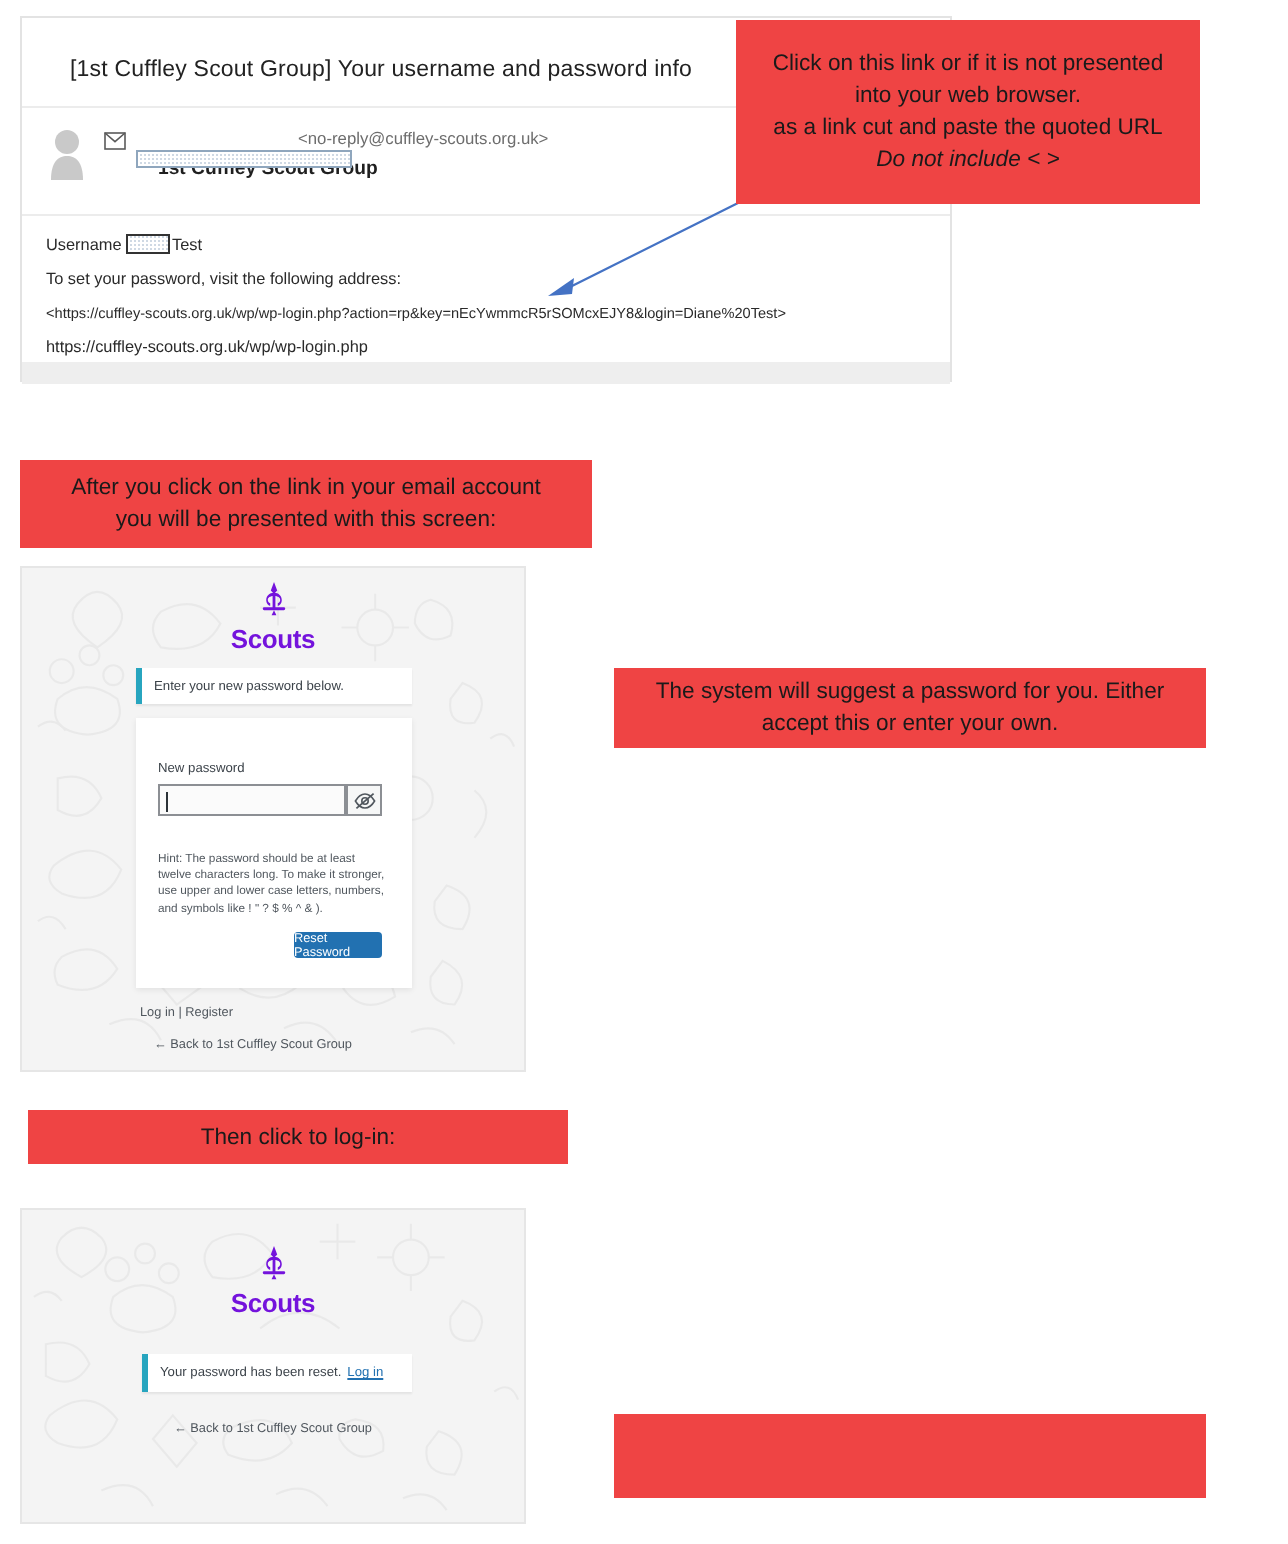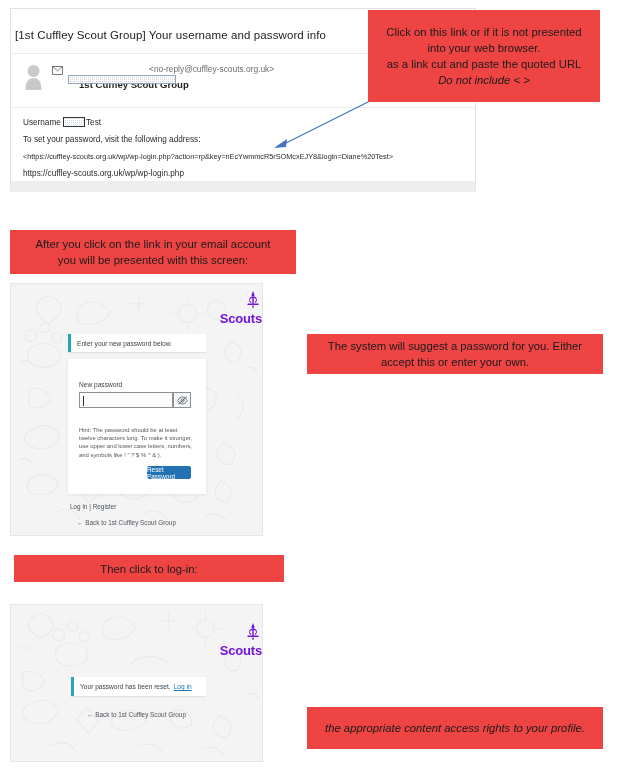--- a/index.html
+++ b/index.html
@@ -36,21 +36,21 @@
   #email-panel {
     position: absolute;
     left: 10px; top: 8px;
     width: 466px; height: 183px;
     background: #ffffff;
     border: 1px solid #e3e3e3;
     box-sizing: border-box;
   }
   #email-subject {
     position: absolute;
-    left: 4px; top: 20px;
+    left: 24px; top: 20px;
     font-size: 11.5px;
     color: #222222;
     letter-spacing: .1px;
   }
   #email-divider-top {
     position: absolute;
     left: 0; top: 44px; width: 464px; height: 1px;
     background: #ececec;
   }
   #email-sender-row {
@@ -119,21 +119,21 @@
 
   
   .scouts-screen {
     position: absolute;
     background: #f4f4f4;
     overflow: hidden;
     border: 1px solid #e6e6e6;
     box-sizing: border-box;
   }
   .doodle-bg { position: absolute; left: 0; top: 0; width: 100%; height: 100%; opacity: .45; }
-  .scouts-logo { position: absolute; text-align: right; width: 100%; }
+  .scouts-logo { position: absolute; text-align: center; width: 100%; }
   .scouts-word {
     color: #7413dc;
     font-weight: bold;
     letter-spacing: -.2px;
   }
   .notice-bar {
     position: absolute;
     background: #ffffff;
     border-left: 3px solid #27a5bf;
     box-shadow: 0 1px 1px rgba(0,0,0,.07);
@@ -362,14 +362,13 @@
 
   <div class="notice-bar" style="left:60px; top:72px; width:135px; height:19px;">
     <span class="notice-text">Your password has been reset.</span>
     <span class="notice-text notice-link" style="padding-left:3px;">Log in</span>
   </div>
 
   <div class="back-row" style="left:76px; top:106px;">← Back to 1st Cuffley Scout Group</div>
 </div>
 
 <div class="callout" id="callout-please-note" style="left:307px; top:707px; width:296px; height:42px; font-style:italic;">
-  <div>the appropriate content access rights to your profile.</div>
 </div>
 
 </body></html>

